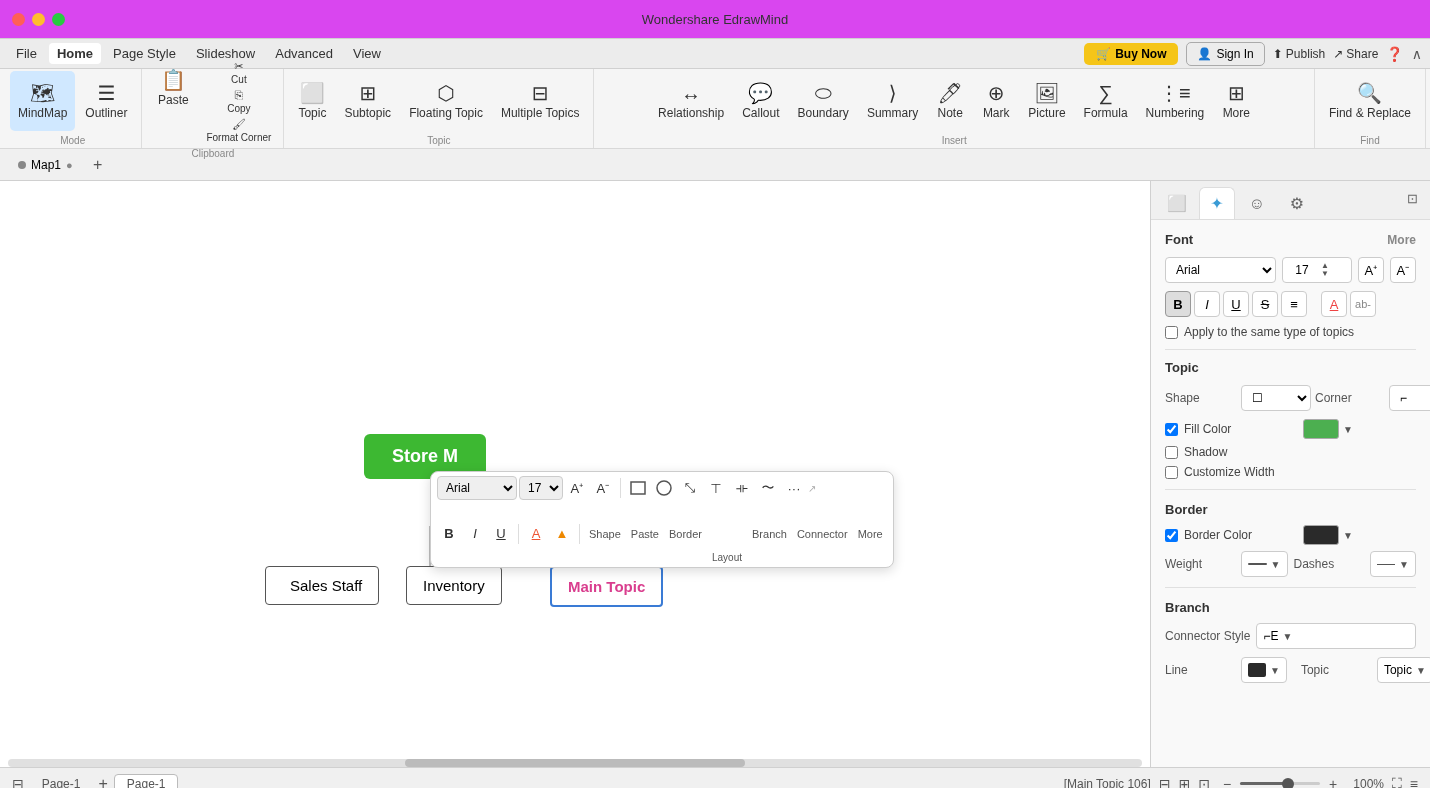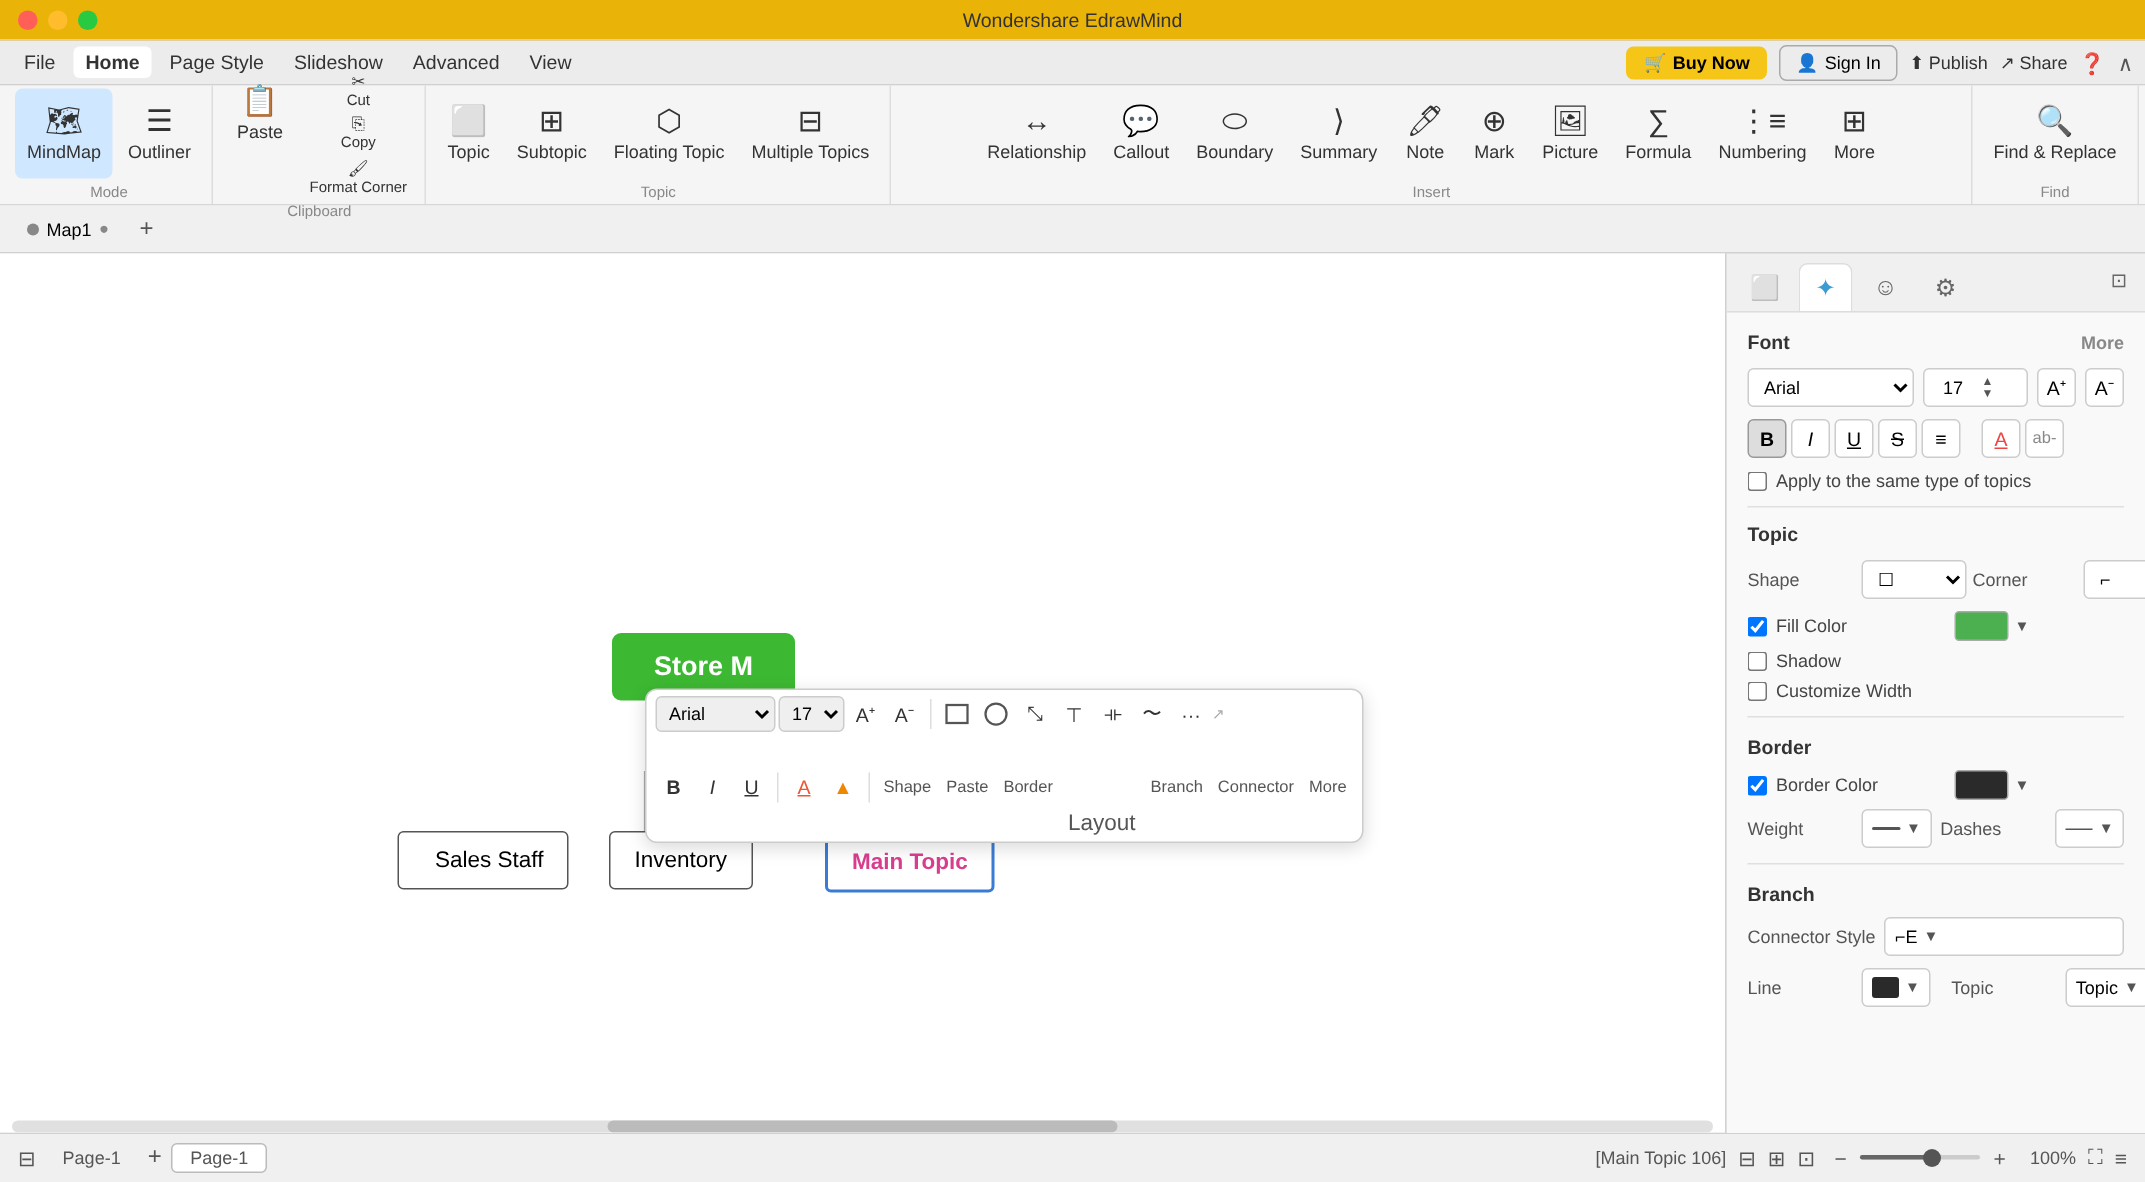--- a/index.html
+++ b/index.html
@@ -1,21 +1,21 @@
 <!DOCTYPE html>
 <html><head>
   <meta charset="utf-8">
   <style>
     * { box-sizing: border-box; margin: 0; padding: 0; }
     body { font-family: -apple-system, BlinkMacSystemFont, 'Arial', sans-serif; background: #f0f0f0; width: 1430px; height: 788px; overflow: hidden; }
 
     
     .titlebar {
-      background: #eab308;
-      height: 27px;
+      background: #d946ef;
+      height: 39px;
       display: flex;
       align-items: center;
       justify-content: center;
       position: relative;
       border-bottom: 1px solid #d0d0d0;
     }
     .titlebar-controls {
       position: absolute;
       left: 12px;
       display: flex;
@@ -211,21 +211,20 @@
       top: 253px;
       left: 364px;
       background: #3db832;
       color: white;
       padding: 12px 28px;
       font-size: 18px;
       font-weight: 600;
       border-radius: 6px;
       white-space: nowrap;
       z-index: 5;
-      margin-left: 44px;
     }
 
     
     .connector-svg {
       position: absolute;
       top: 0; left: 0;
       width: 100%; height: 100%;
       pointer-events: none;
       z-index: 1;
     }
@@ -758,21 +757,21 @@
             <button class="ft-btn" style="font-weight:bold;">B</button>
             <button class="ft-btn" style="font-style:italic;">I</button>
             <button class="ft-btn" style="text-decoration:underline;">U</button>
             <div class="ft-divider"></div>
             <button class="ft-btn" style="text-decoration:underline;color:#e53;">A</button>
             <button class="ft-btn" style="color:#e80;">▲</button>
             <div class="ft-divider"></div>
             <span style="font-size:11px;color:#555;padding:0 4px;">Shape</span>
             <span style="font-size:11px;color:#555;padding:0 4px;">Paste</span>
             <span style="font-size:11px;color:#555;padding:0 4px;">Border</span>
-            <span style="font-size:15px;color:#555;padding:0 4px;margin-top:48px;">Layout</span>
+            <span style="font-size:10px;color:#555;padding:0 4px;margin-top:48px;">Layout</span>
             <span style="font-size:11px;color:#555;padding:0 4px;">Branch</span>
             <span style="font-size:11px;color:#555;padding:0 4px;">Connector</span>
             <span style="font-size:11px;color:#555;padding:0 4px;">More</span>
           </div>
         </div>
       </div>
     </div>
 
     <div style="position:absolute;bottom:0;left:0;right:0;height:8px;padding:0 8px">
       <div class="scrollbar-h">

